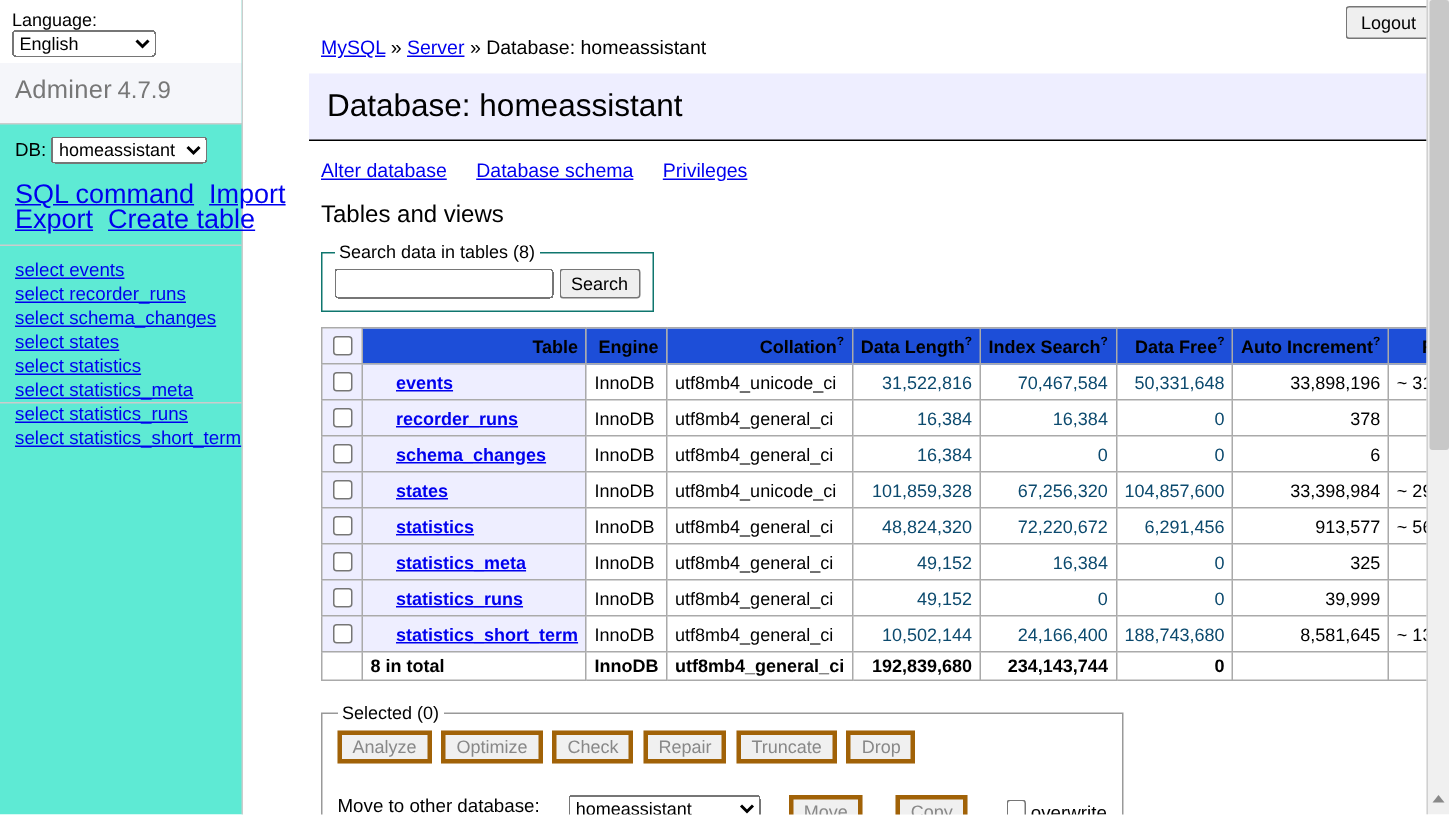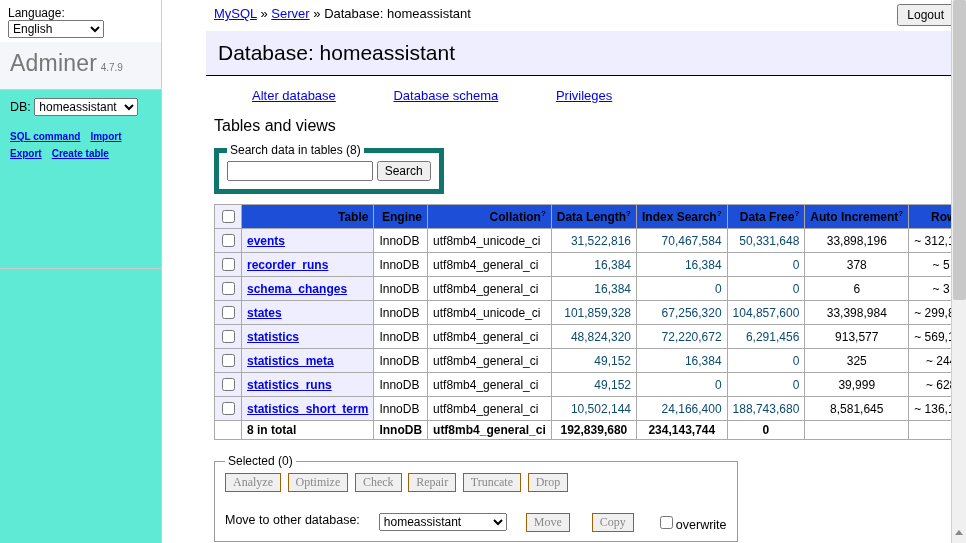--- a/index.html
+++ b/index.html
@@ -40,47 +40,46 @@
   .lang-row select {
     font-family: "Liberation Sans", sans-serif;
     font-size: 12px;
     width: 96px;
   }
   .brand {
     padding: 8px 10px 12px 10px;
     background: #f5f6fa;
   }
   .brand .name {
-    font-size: 23px;
+    font-size: 17px;
     color: #777;
     font-weight: normal;
     letter-spacing: 0.2px;
   }
   .brand .ver {
-    font-size: 10px;
+    font-size: 16px;
     color: #777;
   }
   .sidebar-sep {
     border-top: 1px solid #ccc;
     margin: 0;
   }
   .db-row {
     padding: 8px 10px 6px 10px;
     font-size: 12.5px;
   }
   .db-row select {
     font-family: "Liberation Sans", sans-serif;
     font-size: 12px;
     width: 104px;
   }
   .sidebar-links {
     padding: 6px 10px 8px 10px;
-    font-size: 10px;
+    font-size: 18px;
     line-height: 17px;
-    font-weight: bold;
   }
   .sidebar-links a { margin-right: 10px; white-space: nowrap; }
   .table-links {
     padding: 8px 10px 10px 10px;
     font-size: 12.5px;
     line-height: 16px;
     border-top: 1px solid #ccc;
   }
   .table-links a { display: block; white-space: nowrap; }
   .sidebar-bottom-border {
@@ -94,20 +93,21 @@
   #main {
     position: absolute;
     left: 196px; top: 0;
     right: 0; bottom: 0;
     padding: 0;
     background: #fff;
   }
   .breadcrumb {
     padding: 6px 8px 4px 18px;
     font-size: 13px;
+    margin-top: 18px;
   }
   .breadcrumb .sep { color: #000; }
   .logout {
     position: absolute;
     right: 12px;
     top: 4px;
   }
   .logout button {
     font-family: "Liberation Sans", sans-serif;
     font-size: 12px;
@@ -119,29 +119,29 @@
     border-bottom: 1px solid #000;
     font-size: 21px;
     font-weight: normal;
     padding: 10px 12px 10px 12px;
     color: #000;
   }
   .menu-links {
     padding: 12px 0 0 18px;
     font-size: 13px;
   }
-  .menu-links a { margin-right: 16px; margin-left: 38px; }
+  .menu-links a { margin-right: 16px; }
   h2.section {
     margin: 14px 0 6px 18px;
     font-size: 16px;
     font-weight: normal;
   }
   fieldset.search {
     margin: 2px 0 0 18px;
-    border: 5px solid #0f766e;
+    border: 1px solid #0f766e;
     padding: 4px 8px 8px 8px;
     display: inline-block;
   }
   fieldset.search legend { font-size: 12px; padding: 0 3px; }
   fieldset.search input[type=text] {
     width: 146px;
     font-family: "Liberation Sans", sans-serif;
     font-size: 12px;
     padding: 1px 2px;
   }
@@ -170,44 +170,44 @@
   table.tables td.check, table.tables th.check {
     background: #eef;
     width: 18px;
     text-align: center;
     padding: 2px 3px;
   }
   table.tables td.name {
     background: #eef;
     font-weight: bold;
   }
-  table.tables td.name a { font-weight: bold; }
+  table.tables td.name a { font-weight: bold; margin-left: 17px; }
   table.tables td.num { text-align: right; color: #0c4a6e; }
-  table.tables td.numplain { text-align: center; color: #000; }
+  table.tables td.numplain { text-align: right; color: #000; }
   table.tables td.engine, table.tables td.collation { text-align: left; }
   table.tables tr.total td { font-weight: bold; background: #fff; }
   table.tables tr.total td.name { background: #fff; font-weight: bold; }
   sup.help { font-size: 8px; color: #000; vertical-align: super; }
 
   
   fieldset.selected {
     margin: 14px 0 0 18px;
     border: 1px solid #999;
     padding: 5px 10px 9px 10px;
     display: inline-block;
   }
   fieldset.selected legend { font-size: 12px; padding: 0 3px; }
   fieldset.selected button {
-    font-family: Liberation Serif, serif;
+    font-family: Liberation Sans, sans-serif;
     font-size: 12px;
     padding: 1px 7px;
     margin-right: 3px;
     color: #888;
     background: #f0f0f0;
-    border: 1px solid #a16207;
+    border: 3px solid #a16207;
   }
   .move-row {
     margin-top: 21px;
     font-size: 12.5px;
     display: flex;
     align-items: flex-start;
     gap: 19px;
   }
   .move-row select {
     font-family: "Liberation Sans", sans-serif;
@@ -281,20 +281,30 @@
       <select>
         <option>homeassistant</option>
       </select>
     </div>
 
     <div class="sidebar-links">
       <a>SQL command</a><a>Import</a><br>
       <a>Export</a><a>Create table</a>
     </div>
 
+    <div class="table-links">
+      <a>select events</a>
+      <a>select recorder_runs</a>
+      <a>select schema_changes</a>
+      <a>select states</a>
+      <a>select statistics</a>
+      <a>select statistics_meta</a>
+      <a>select statistics_runs</a>
+      <a>select statistics_short_term</a>
+    </div>
 
     <div class="sidebar-bottom-border"></div>
   </div>
 
   <div id="main">
 
     <div class="logout">
       <button>Logout</button>
     </div>
 

